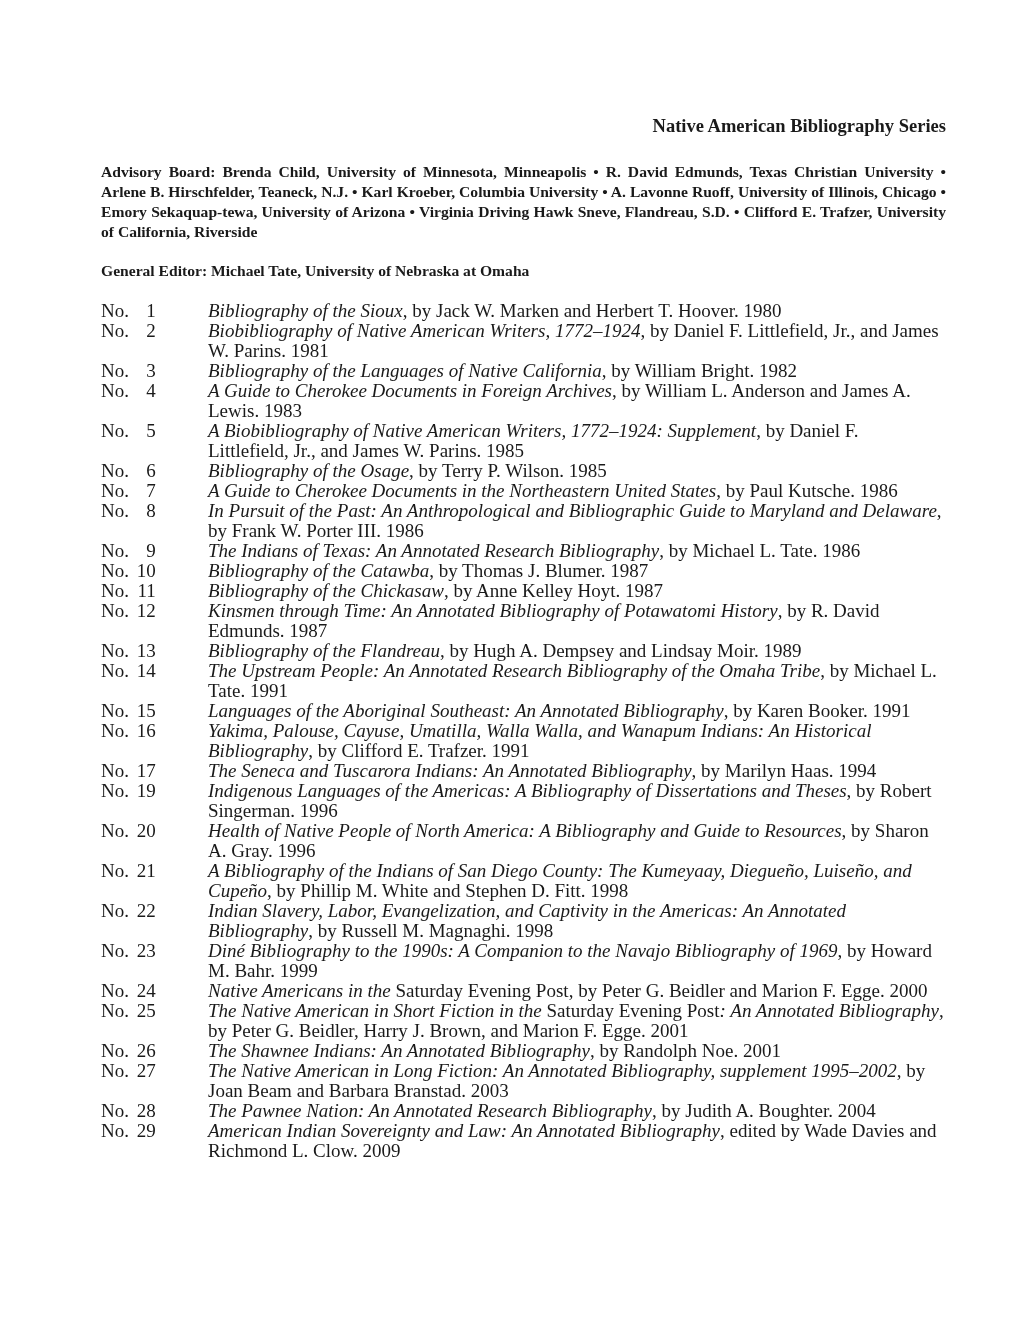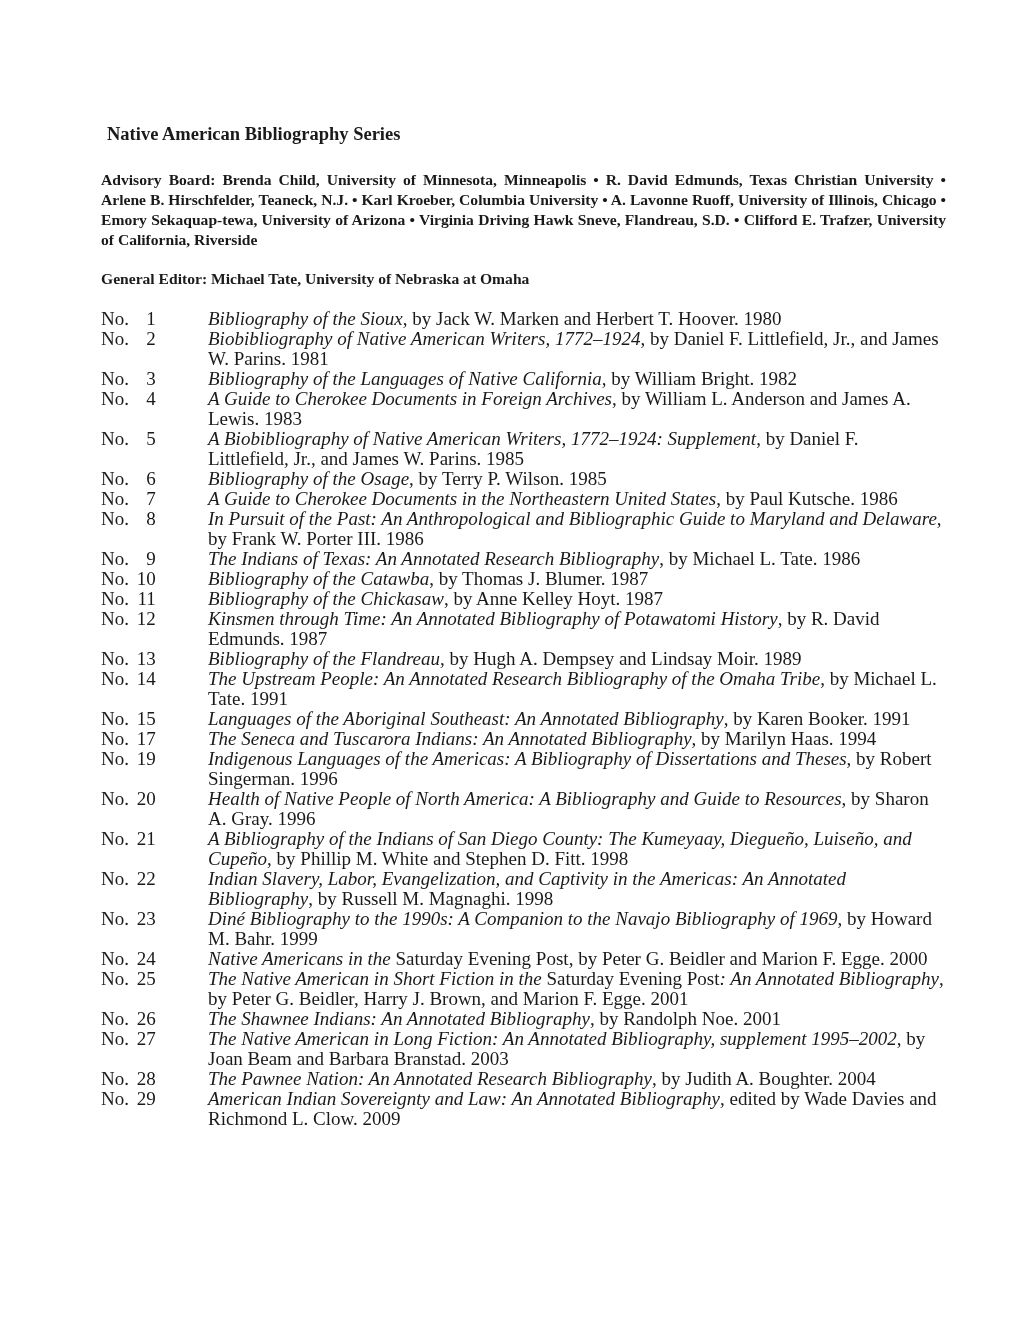--- a/index.html
+++ b/index.html
@@ -3,22 +3,22 @@
 <meta charset="utf-8">
 <style>
   html, body { margin: 0; padding: 0; background: #ffffff; }
   body {
     width: 1024px; height: 1325px; position: relative; overflow: hidden;
     font-family: "Liberation Serif", "DejaVu Serif", serif;
     color: #1a1a1a;
   }
   .page { position: absolute; left: 101px; top: 113px; width: 845px; }
   .title {
-    text-align: left; font-weight: bold; font-size: 18.5px;
-    margin: 8px 0 23px 0; line-height: 26px; padding-left: 6px;
+    text-align: right; font-weight: bold; font-size: 18.5px;
+    margin: 0 0 23px 0; line-height: 26px; padding-left: 6px;
   }
   .para {
     font-size: 15.6px; line-height: 20px; text-align: justify;
     margin: 0;
     font-weight: bold;
   }
   .editor { margin-top: 19px; }
   .series { list-style: none; margin: 20px 0 0 0; padding: 0; }
   .series li {
     display: flex; font-size: 19px; line-height: 20px;
@@ -105,20 +105,24 @@
   <li>
     <span class="num"><span class="p">No.</span> <span class="n">14</span></span>
     <span class="entry"><span class="t">The Upstream People: An Annotated Research Bibliography of the Omaha Tribe</span><span class="r"></span><span class="t"></span><span class="r">, by Michael L. Tate. 1991</span></span>
   </li>
 
   <li>
     <span class="num"><span class="p">No.</span> <span class="n">15</span></span>
     <span class="entry"><span class="t">Languages of the Aboriginal Southeast: An Annotated Bibliography</span><span class="r"></span><span class="t"></span><span class="r">, by Karen Booker. 1991</span></span>
   </li>
 
+  <li>
+    <span class="num"><span class="p">No.</span> <span class="n">16</span></span>
+    <span class="entry"><span class="t">Yakima, Palouse, Cayuse, Umatilla, Walla Walla, and Wanapum Indians: An Historical Bibliography</span><span class="r"></span><span class="t"></span><span class="r">, by Clifford E. Trafzer. 1991</span></span>
+  </li>
 
   <li>
     <span class="num"><span class="p">No.</span> <span class="n">17</span></span>
     <span class="entry"><span class="t">The Seneca and Tuscarora Indians: An Annotated Bibliography</span><span class="r"></span><span class="t"></span><span class="r">, by Marilyn Haas. 1994</span></span>
   </li>
 
 
   <li>
     <span class="num"><span class="p">No.</span> <span class="n">19</span></span>
     <span class="entry"><span class="t">Indigenous Languages of the Americas: A Bibliography of Dissertations and Theses</span><span class="r"></span><span class="t"></span><span class="r">, by Robert Singerman. 1996</span></span>

